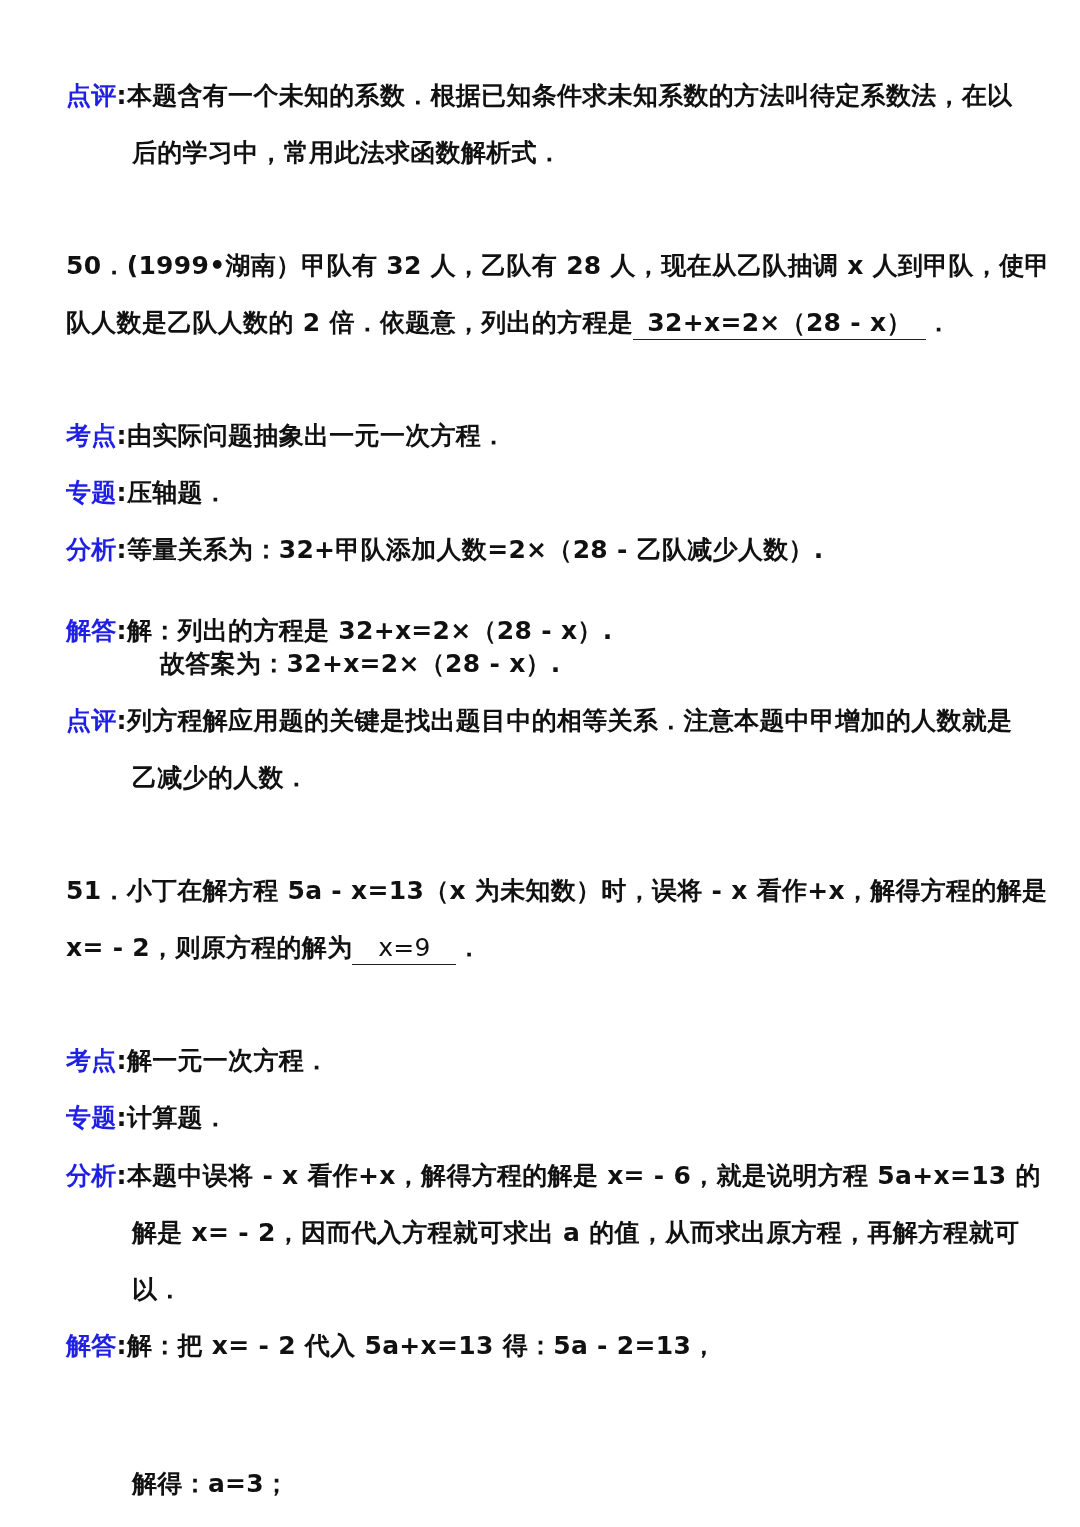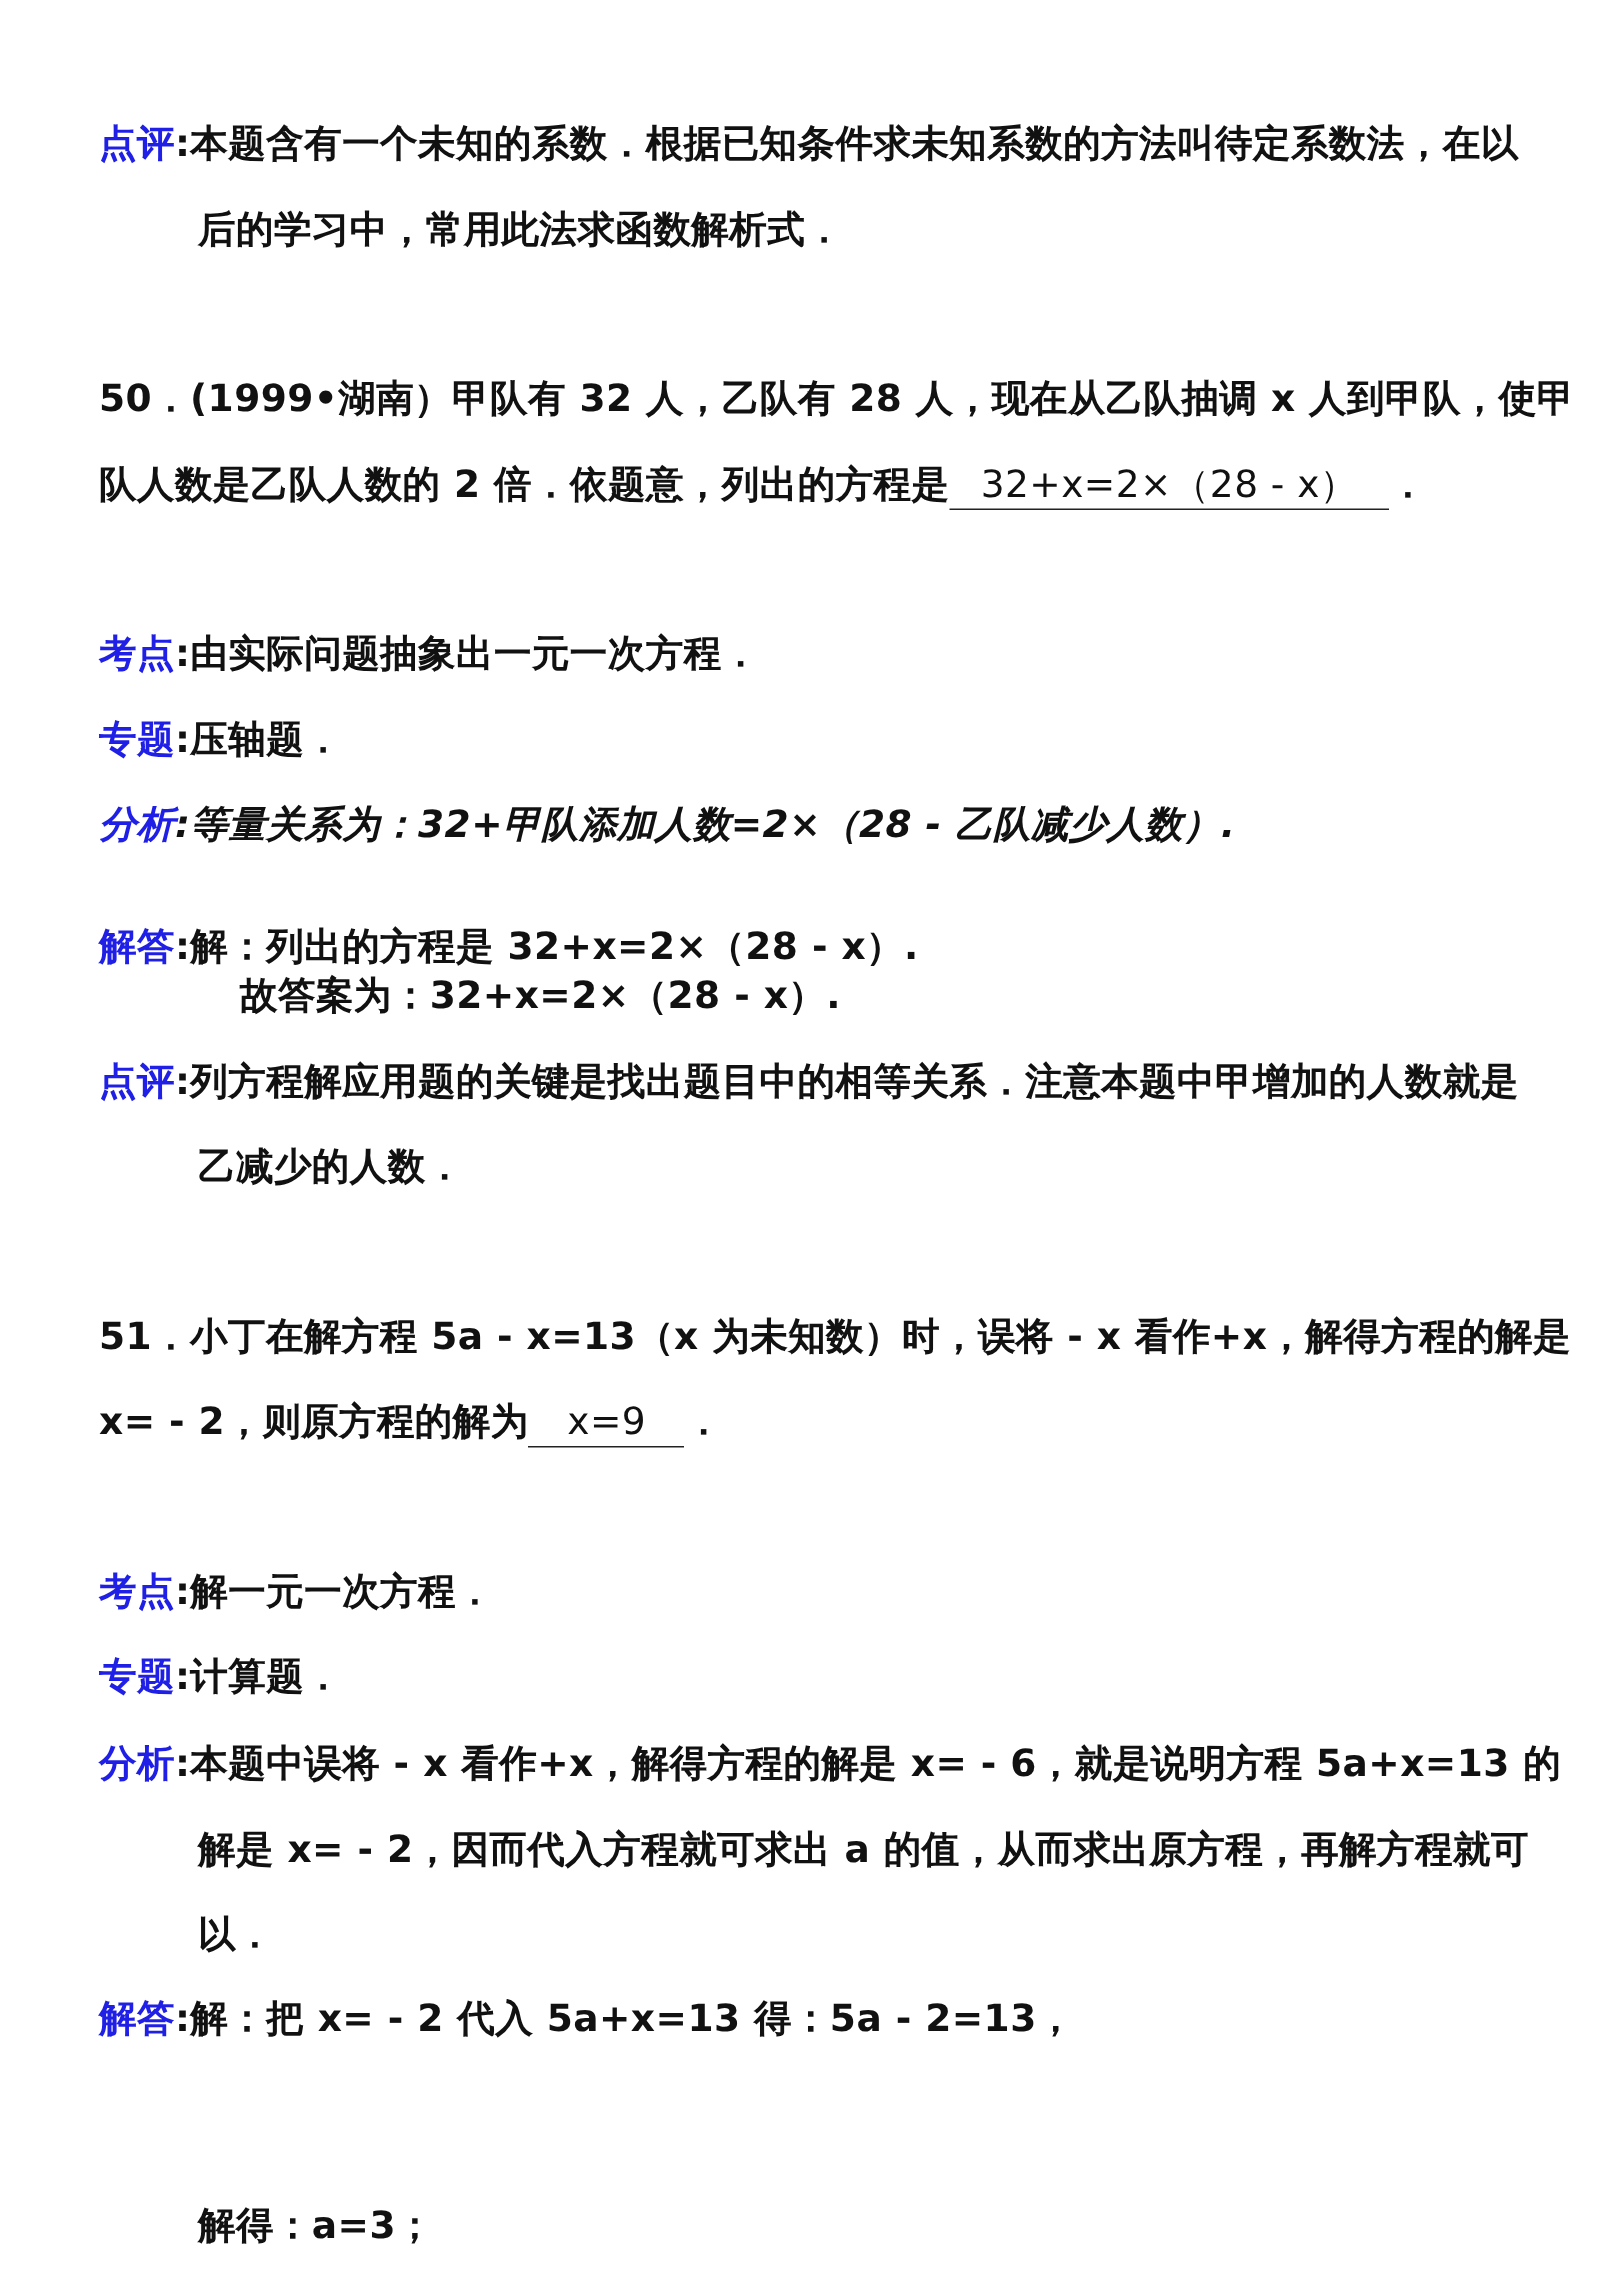--- a/index.html
+++ b/index.html
@@ -12,21 +12,21 @@
       position: absolute; left: 66px; height: 40px; line-height: 40px;
       font-size: 25px; font-weight: bold; white-space: nowrap; letter-spacing: 0.3px;
     }
     .indent { left: 132px; }
     .label { color: #1f1fe6; font-weight: bold; }
     .colon { color: #111111; }
     .blank {
       display: inline-block; border-bottom: 1.5px solid #222; font-weight: normal;
       padding: 0 4px; height: 36px; line-height: 40px; text-align: center;
     }
-    .blank-50 { width: 285px; }
+    .blank-50 { width: 285px; font-weight: bold; }
     .blank-51 { width: 96px; }
   </style>
 </head>
 <body>
 
 <div class="line" style="top:76px;">
   <span class="label">点评</span><span class="colon">:本题含有一个未知的系数．根据已知条件求未知系数的方法叫待定系数法，在以</span>
 </div>
 <div class="line indent" style="top:133px;">后的学习中，常用此法求函数解析式．</div>
 
@@ -34,21 +34,21 @@
 <div class="line" style="top:303px;">
   <span>队人数是乙队人数的 2 倍．依题意，列出的方程是</span><span class="blank blank-50">32+x=2×（28 - x）</span><span>．</span>
 </div>
 
 <div class="line" style="top:416px;text-align:right;">
   <span class="label">考点</span><span>:由实际问题抽象出一元一次方程．</span>
 </div>
 <div class="line" style="top:473px;">
   <span class="label">专题</span><span>:压轴题．</span>
 </div>
-<div class="line" style="top:530px;font-style:italic;">
+<div class="line" style="top:530px;">
   <span class="label">分析</span><span>:等量关系为：32+甲队添加人数=2×（28 - 乙队减少人数）.</span>
 </div>
 <div class="line" style="top:587px;margin-top:24px;">
   <span class="label">解答</span><span>:解：列出的方程是 32+x=2×（28 - x）.</span>
 </div>
 <div class="line indent" style="top:644px;margin-left:28px;">故答案为：32+x=2×（28 - x）.</div>
 <div class="line" style="top:701px;">
   <span class="label">点评</span><span>:列方程解应用题的关键是找出题目中的相等关系．注意本题中甲增加的人数就是</span>
 </div>
 <div class="line indent" style="top:758px;">乙减少的人数．</div>

